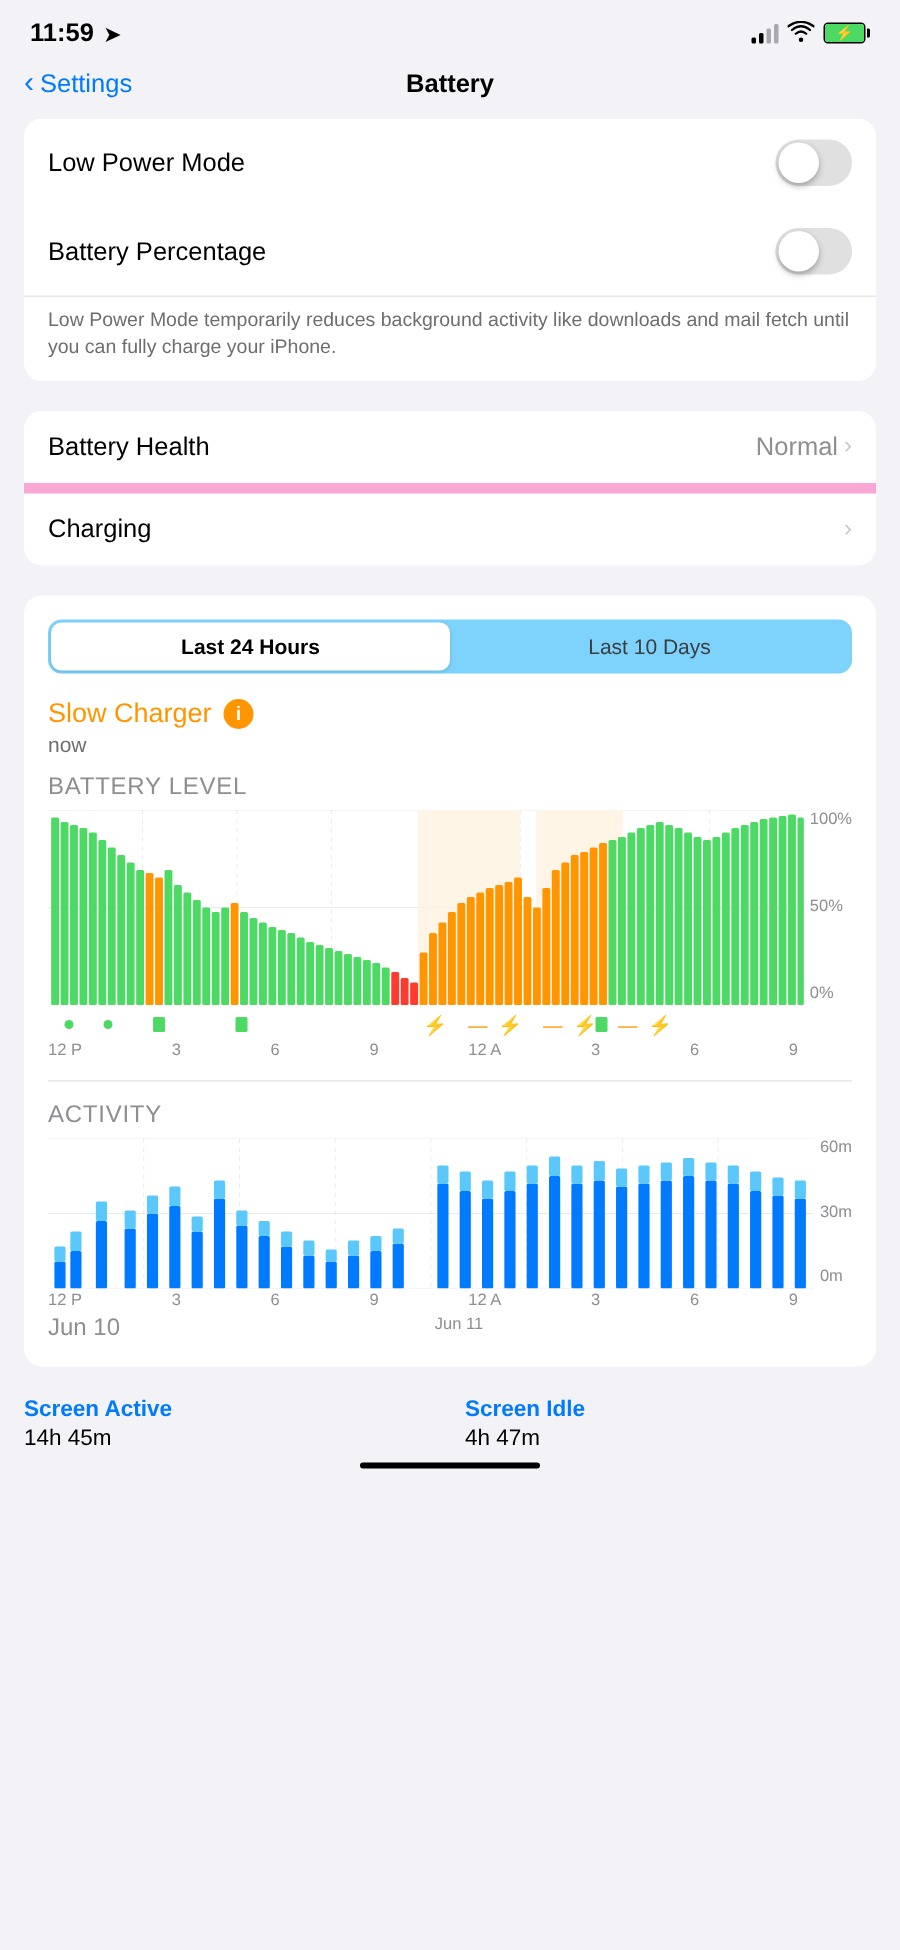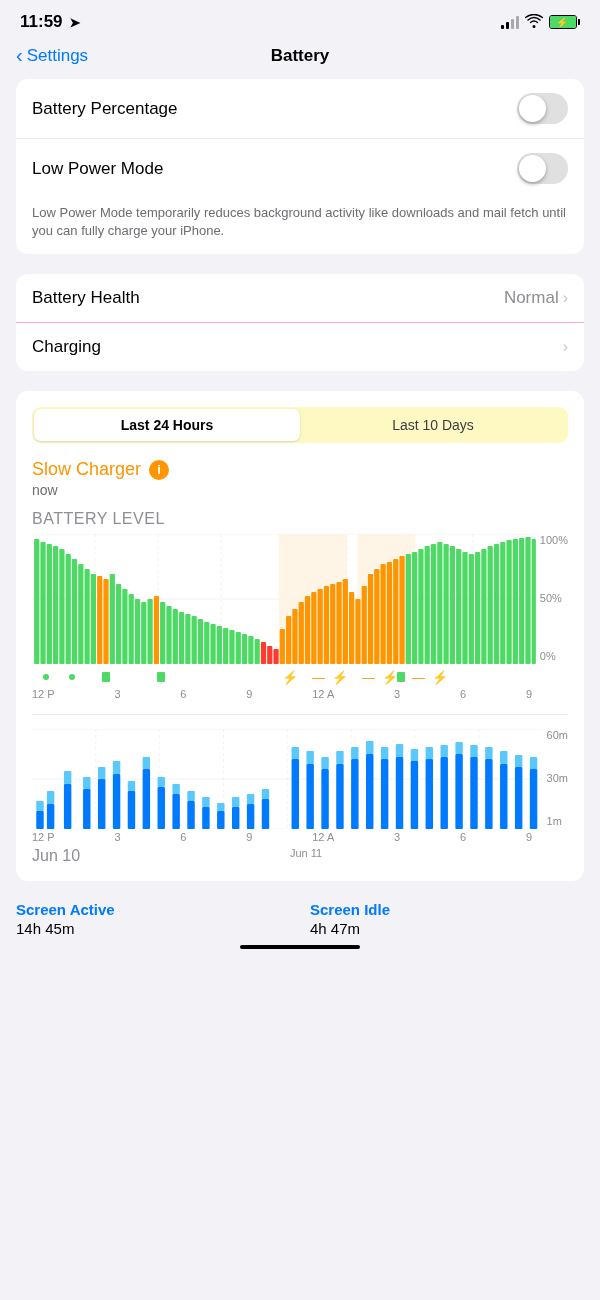--- a/index.html
+++ b/index.html
@@ -126,21 +126,21 @@
       color: #6d6d72;
       padding: 6px 16px 14px;
       line-height: 1.4;
     }
 
     .nav-row {
       display: flex;
       align-items: center;
       justify-content: space-between;
       padding: 14px 16px;
-      border-bottom: 1px solid #f9a8d4;
+      border-bottom: 7px solid #f9a8d4;
     }
     .nav-row:last-child { border-bottom: none; }
     .nav-row-label {
       font-size: 17px;
       color: #000;
     }
     .nav-row-right {
       display: flex;
       align-items: center;
       gap: 4px;
@@ -158,21 +158,21 @@
     .chart-section {
       background: #fff;
       border-radius: 12px;
       margin: 0 16px 20px 16px;
       padding: 16px;
     }
 
     
     .tab-container {
       display: flex;
-      background: #fef9c3;
+      background: #7dd3fc;
       border-radius: 9px;
       padding: 2px;
       margin-bottom: 16px;
     }
     .tab {
       flex: 1;
       text-align: center;
       padding: 8px;
       border-radius: 7px;
       font-size: 14px;
@@ -331,26 +331,26 @@
 
 <div class="nav-bar">
   <div class="back-btn">
     <span class="back-chevron">‹</span>
     <span>Settings</span>
   </div>
   <div class="nav-title">Battery</div>
 </div>
 
 <div class="section">
+  <div class="setting-row" style="border-bottom:none;">
+    <span class="setting-label">Low Power Mode</span>
+    <div class="toggle"></div>
+  </div>
   <div class="setting-row">
     <span class="setting-label">Battery Percentage</span>
-    <div class="toggle"></div>
-  </div>
-  <div class="setting-row" style="border-bottom:none;">
-    <span class="setting-label">Low Power Mode</span>
     <div class="toggle"></div>
   </div>
   <div class="helper-text">Low Power Mode temporarily reduces background activity like downloads and mail fetch until you can fully charge your iPhone.</div>
 </div>
 
 <div class="section">
   <div class="nav-row">
     <span class="nav-row-label">Battery Health</span>
     <div class="nav-row-right">
       <span class="nav-row-value">Normal</span>
@@ -520,20 +520,21 @@
     <span style="font-size:11px;color:#8e8e93;">6</span>
     <span style="font-size:11px;color:#8e8e93;">9</span>
     <span style="font-size:11px;color:#8e8e93;">12 A</span>
     <span style="font-size:11px;color:#8e8e93;">3</span>
     <span style="font-size:11px;color:#8e8e93;">6</span>
     <span style="font-size:11px;color:#8e8e93;">9</span>
   </div>
 
   <div class="separator-line"></div>
 
+  <div class="chart-label">ACTIVITY</div>
   <div class="activity-chart-wrapper">
     <div class="activity-chart-area">
       <svg width="100%" height="100" viewBox="0 0 480 100" preserveAspectRatio="none">
 
         <line x1="0" y1="0" x2="480" y2="0" stroke="#e5e5ea" stroke-width="0.5"></line>
         <line x1="0" y1="50" x2="480" y2="50" stroke="#e5e5ea" stroke-width="0.5"></line>
         <line x1="0" y1="100" x2="480" y2="100" stroke="#e5e5ea" stroke-width="0.5"></line>
 
         <line x1="60" y1="0" x2="60" y2="100" stroke="#e5e5ea" stroke-width="0.5" stroke-dasharray="3,3"></line>
         <line x1="120" y1="0" x2="120" y2="100" stroke="#e5e5ea" stroke-width="0.5" stroke-dasharray="3,3"></line>
@@ -639,21 +640,21 @@
         <rect x="454" y="38" width="7" height="62" fill="#007aff" rx="1"></rect>
         <rect x="454" y="26" width="7" height="12" fill="#5ac8fa" rx="1"></rect>
 
         <rect x="468" y="40" width="7" height="60" fill="#007aff" rx="1"></rect>
         <rect x="468" y="28" width="7" height="12" fill="#5ac8fa" rx="1"></rect>
       </svg>
     </div>
     <div class="activity-y-labels">
       <span class="chart-y-label">60m</span>
       <span class="chart-y-label">30m</span>
-      <span class="chart-y-label">1m</span>
+      <span class="chart-y-label">0m</span>
     </div>
   </div>
 
   <div style="display:flex;justify-content:space-between;padding-right:36px;margin-top:2px;">
     <span style="font-size:11px;color:#8e8e93;">12 P</span>
     <span style="font-size:11px;color:#8e8e93;">3</span>
     <span style="font-size:11px;color:#8e8e93;">6</span>
     <span style="font-size:11px;color:#8e8e93;">9</span>
     <span style="font-size:11px;color:#8e8e93;">12 A</span>
     <span style="font-size:11px;color:#8e8e93;">3</span>

